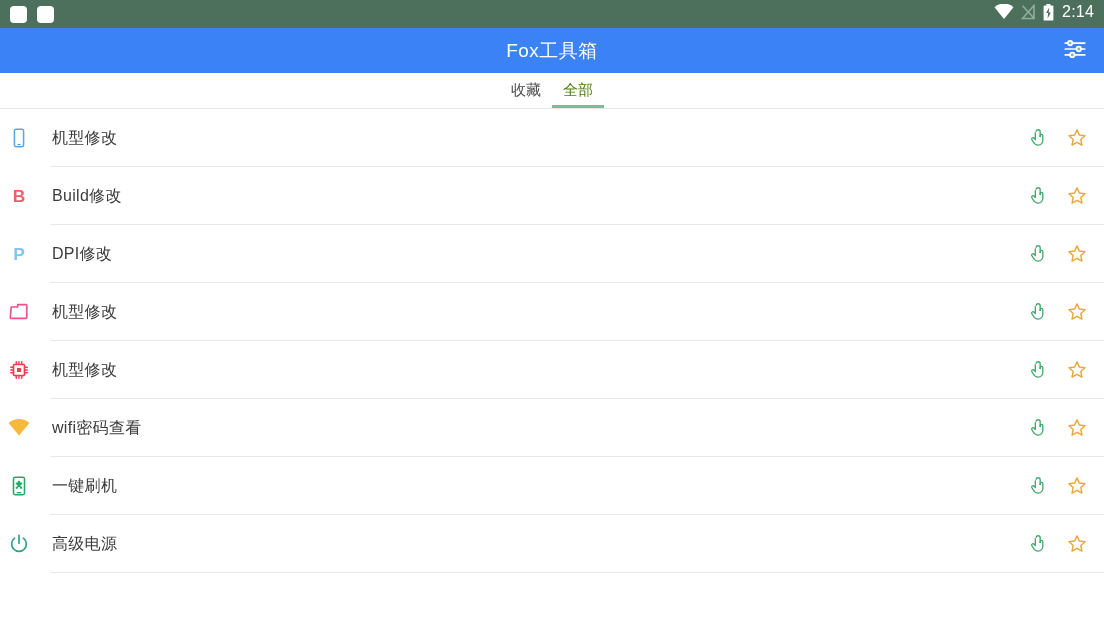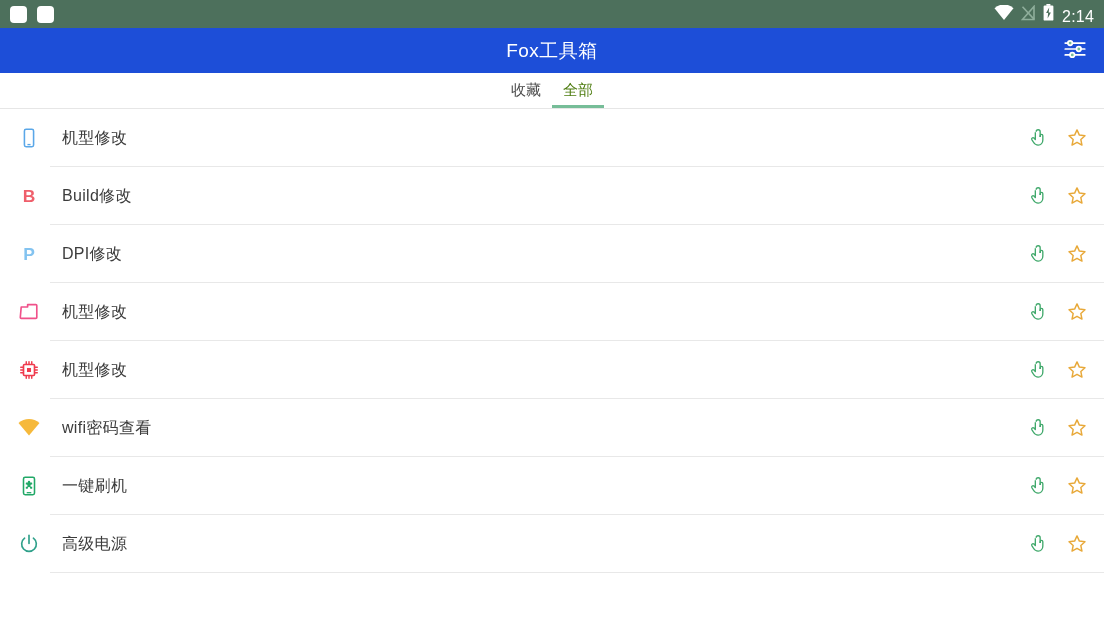--- a/index.html
+++ b/index.html
@@ -20,34 +20,34 @@
     padding: 0 10px 0 10px;
     color: #ffffff;
   }
   .sb-left { display: flex; align-items: center; gap: 10px; }
   .notif-chip {
     width: 17px; height: 17px;
     background: #ffffff;
     border-radius: 4px;
   }
   .sb-spacer { flex: 1; }
-  .sb-right { display: flex; align-items: flex-end; gap: 7px; }
+  .sb-right { display: flex; align-items: flex-start; gap: 7px; }
   .sb-icon { display: block; }
   .sb-clock {
     font-size: 16px;
     color: #ffffff;
     letter-spacing: 0.2px;
     line-height: 1;
     margin-left: 1px;
   }
 
   
   .appbar {
     height: 45px;
-    background: #1d4ed8;
+    background: #3b82f6;
     display: flex;
     align-items: center;
     position: relative;
   }
   .appbar-title {
     position: absolute;
     left: 0; right: 0;
     text-align: center;
     color: #ffffff;
     font-size: 19px;
@@ -91,21 +91,21 @@
     height: 3px;
     background: #76bd98;
   }
 
   
   .list { background: #ffffff; }
   .row {
     height: 58px;
     display: flex;
     align-items: center;
-    padding-left: 14px;
+    padding-left: 4px;
     padding-right: 14px;
     position: relative;
   }
   .row::after {
     content: "";
     position: absolute;
     left: 50px; right: 0; bottom: 0;
     height: 1px;
     background: #e8e8e8;
   }

